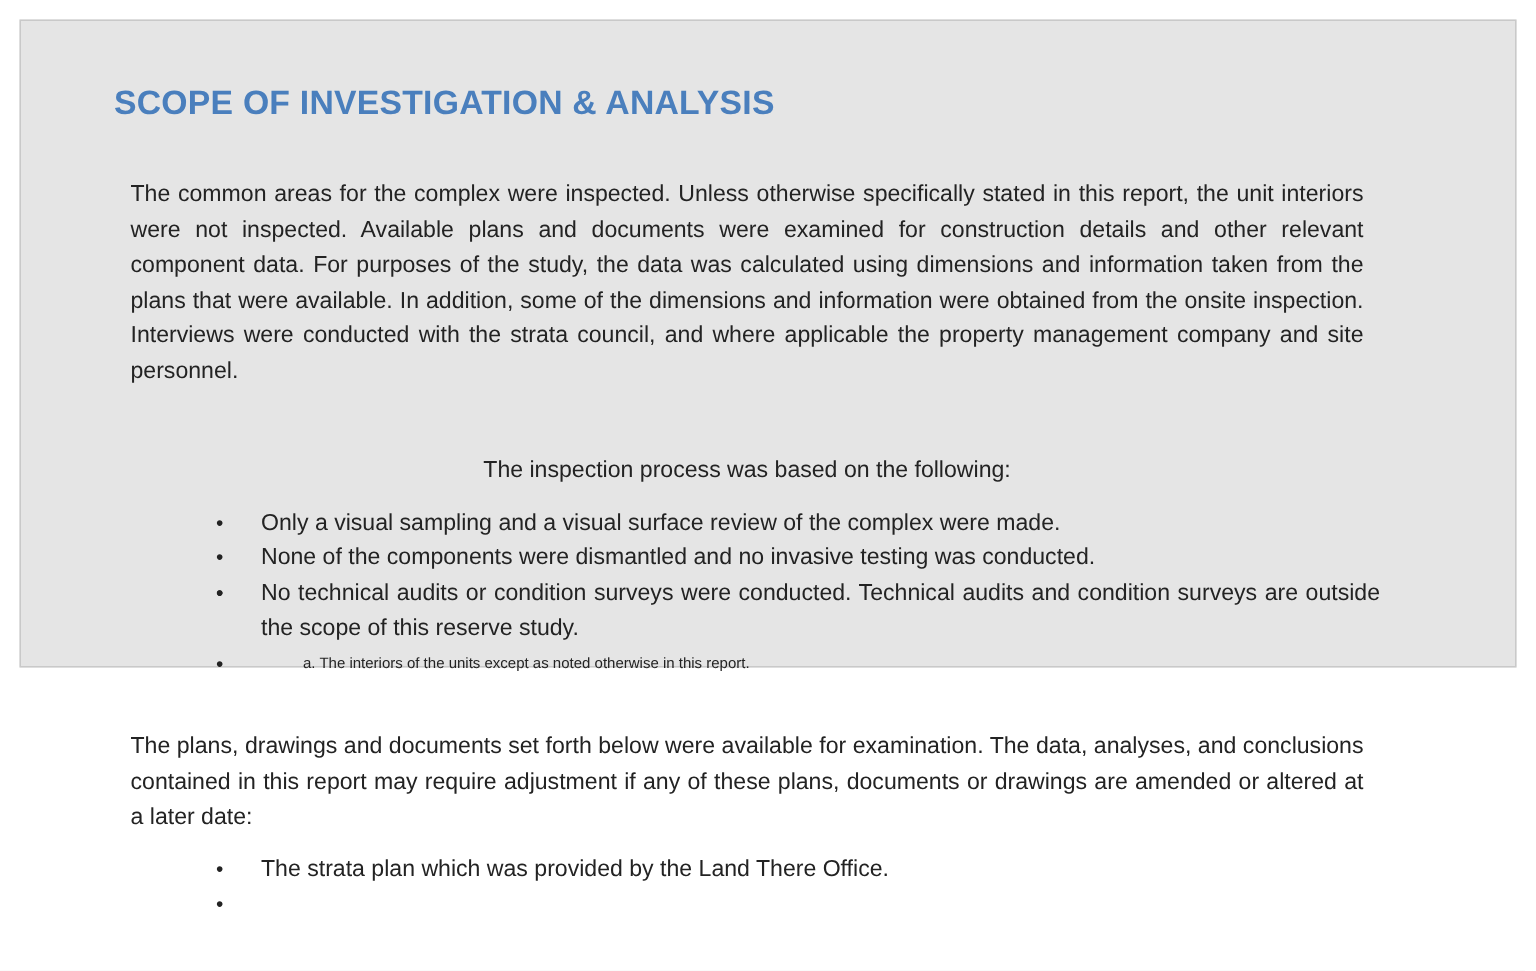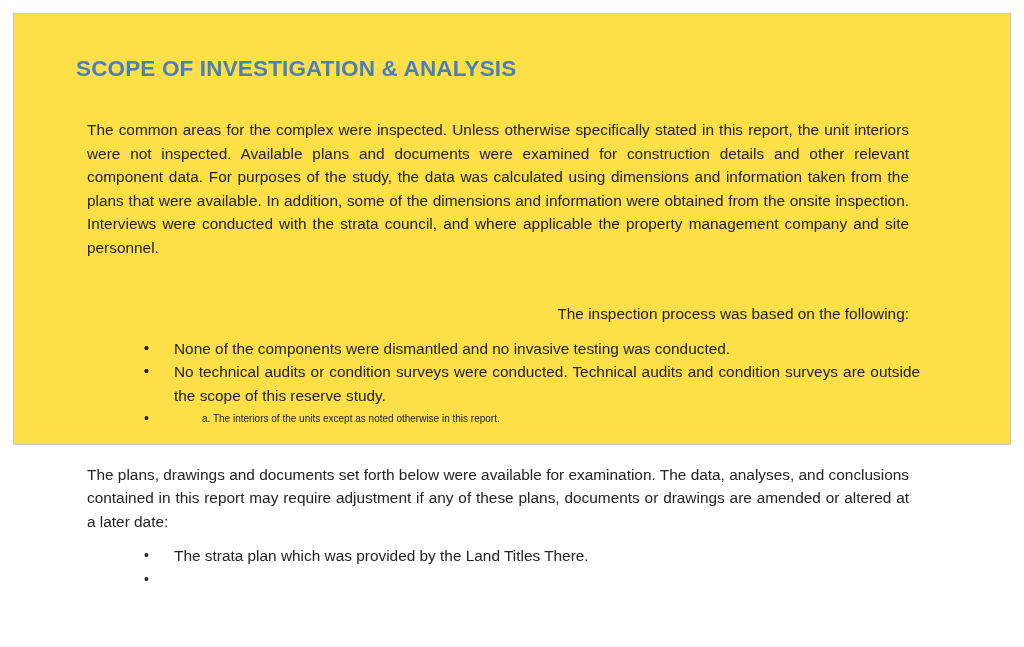--- a/index.html
+++ b/index.html
@@ -21,21 +21,21 @@
     box-sizing: border-box;
   }
   #page-frame {
     position: absolute;
     left: 13px;
     top: 13px;
     width: 998px;
     height: 432px;
     border: 1px solid #c9c9c9;
     box-sizing: border-box;
-    background: #fde047;
+    background: #e5e5e5;
   }
   #content {
     position: absolute;
     left: 62px;
     top: 40px;
     width: 844px;
   }
   h1#doc-title {
     margin: 0;
     padding: 0;
@@ -50,21 +50,21 @@
     margin: 11px;
     padding: 0;
     color: #232323;
     font-size: 15.4px;
     line-height: 23.5px;
     text-align: justify;
     text-justify: inter-word;
     font-family: "Liberation Sans", sans-serif;
   }
   .para.left {
-    text-align: right;
+    text-align: center;
   }
   .spacer-lg { height: 23px; }
   .spacer-md { height: 21px; }
 
   ul.bullets {
     margin: 0;
     padding: 0;
     list-style: none;
   }
   ul.bullets > li {
@@ -113,20 +113,21 @@
 
       <p class="para">The common areas for the complex were inspected. Unless otherwise specifically stated in this report, the unit interiors were not inspected. Available plans and documents were examined for construction details and other relevant component data. For purposes of the study, the data was calculated using dimensions and information taken from the plans that were available. In addition, some of the dimensions and information were obtained from the onsite inspection. Interviews were conducted with the strata council, and where applicable the property management company and site personnel.</p>
 
       <div class="spacer-md"></div>
 
       <p class="para left">The inspection process was based on the following:</p>
 
       <ul class="bullets">
         <li>
           <span class="bullet-marker">•</span>
+          <span>Only a visual sampling and a visual surface review of the complex were made.</span>
         </li>
         <li>
           <span class="bullet-marker">•</span>
           <span>None of the components were dismantled and no invasive testing was conducted.</span>
         </li>
         <li>
           <span class="bullet-marker">•</span>
         </li>
         <li>
           <span class="bullet-marker">•</span>
@@ -139,21 +140,21 @@
 
       <p class="subitem">a. The interiors of the units except as noted otherwise in this report.</p>
 
       <div class="spacer-md"></div>
 
       <p class="para">The plans, drawings and documents set forth below were available for examination. The data, analyses, and conclusions contained in this report may require adjustment if any of these plans, documents or drawings are amended or altered at a later date:</p>
 
       <ul class="bullets">
         <li class="left-align">
           <span class="bullet-marker">•</span>
-          <span>The strata plan which was provided by the Land Titles There.</span>
+          <span>The strata plan which was provided by the Land There Office.</span>
         </li>
         <li class="left-align">
           <span class="bullet-marker">•</span>
         </li>
       </ul>
 
     </div>
   </div>
 </div>
 

